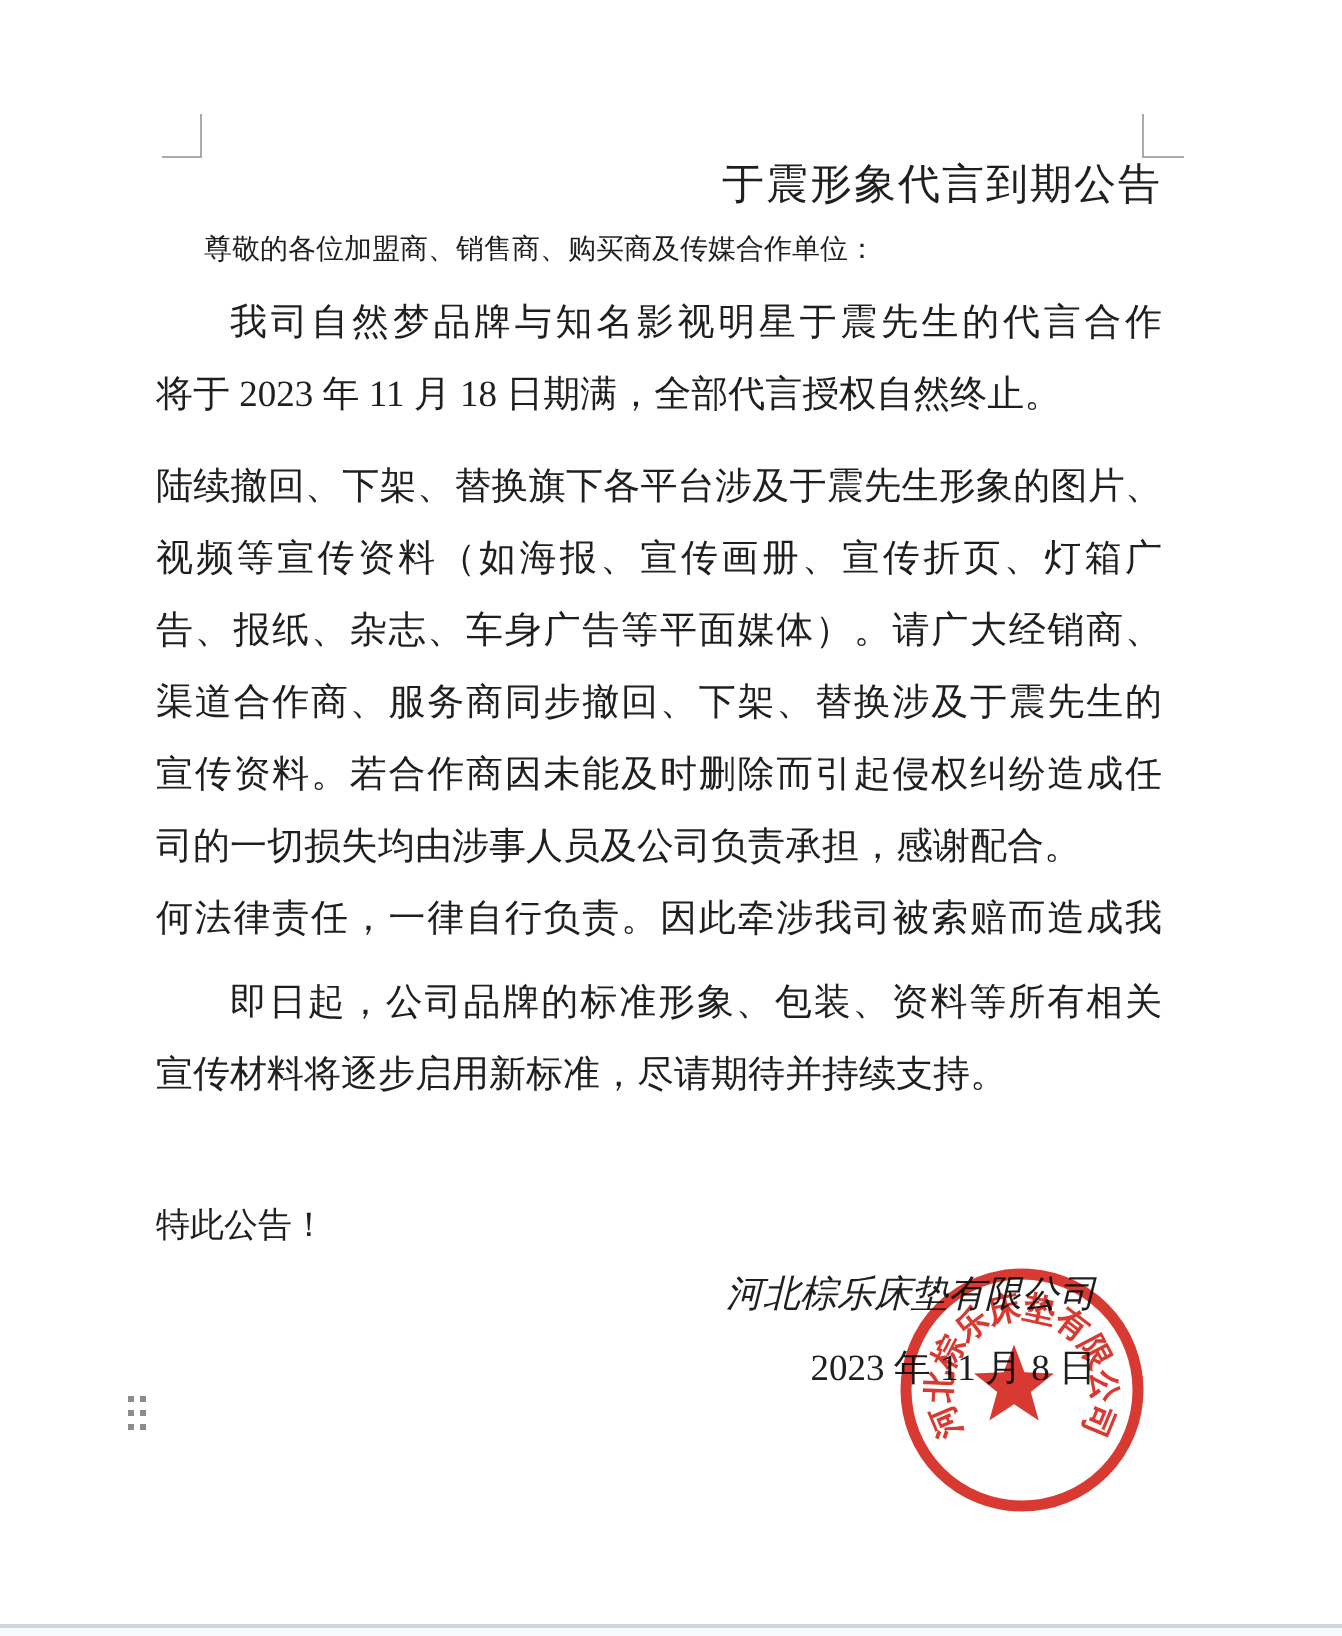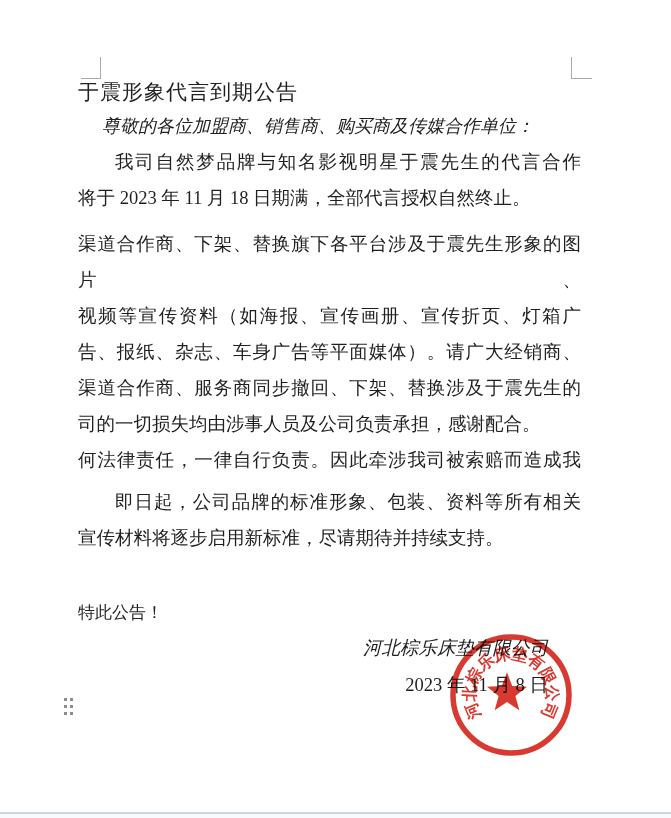--- a/index.html
+++ b/index.html
@@ -22,28 +22,27 @@
 
   .content {
     position: absolute;
     left: 78px;
     top: 76px;
     width: 503px;
   }
   .doc-title {
     font-size: 21px;
     line-height: 32px;
-    text-align: left;
+    text-align: right;
     letter-spacing: 1px;
   }
   .salutation {
-    font-size: 18px;
+    font-size: 14px;
     line-height: 36px;
     text-indent: 24px;
-    font-style: italic;
   }
   .para { }
   .para-gap1 { margin-top: 10px; }
   .para-gap2 { margin-top: 6px; }
   .line {
     font-size: 18.5px;
     line-height: 36px;
     white-space: nowrap;
   }
   .line.just {
@@ -126,24 +125,25 @@
 
   <div class="content">
     <div class="doc-title">于震形象代言到期公告</div>
     <div class="salutation">尊敬的各位加盟商、销售商、购买商及传媒合作单位：</div>
     <div id="paragraphs">
         <div class="para">
           <div class="line just indent">我司自然梦品牌与知名影视明星于震先生的代言合作</div>
           <div class="line">将于 2023 年 11 月 18 日期满，全部代言授权自然终止。</div>
         </div>
         <div class="para para-gap1">
-          <div class="line just">渠道合作商、下架、替换旗下各平台涉及于震先生形象的图片、</div>
+          <div class="line just">陆续撤回、下架、替换旗下各平台涉及于震先生形象的图片、</div>
           <div class="line just">视频等宣传资料（如海报、宣传画册、宣传折页、灯箱广</div>
           <div class="line just">告、报纸、杂志、车身广告等平面媒体）。请广大经销商、</div>
           <div class="line just">渠道合作商、服务商同步撤回、下架、替换涉及于震先生的</div>
+          <div class="line just">宣传资料。若合作商因未能及时删除而引起侵权纠纷造成任</div>
           <div class="line">司的一切损失均由涉事人员及公司负责承担，感谢配合。</div>
           <div class="line just">何法律责任，一律自行负责。因此牵涉我司被索赔而造成我</div>
         </div>
         <div class="para para-gap2">
           <div class="line just indent">即日起，公司品牌的标准形象、包装、资料等所有相关</div>
           <div class="line">宣传材料将逐步启用新标准，尽请期待并持续支持。</div>
         </div>
       </div>
     <div class="closing">特此公告！</div>
     <div class="signature">河北棕乐床垫有限公司</div>

